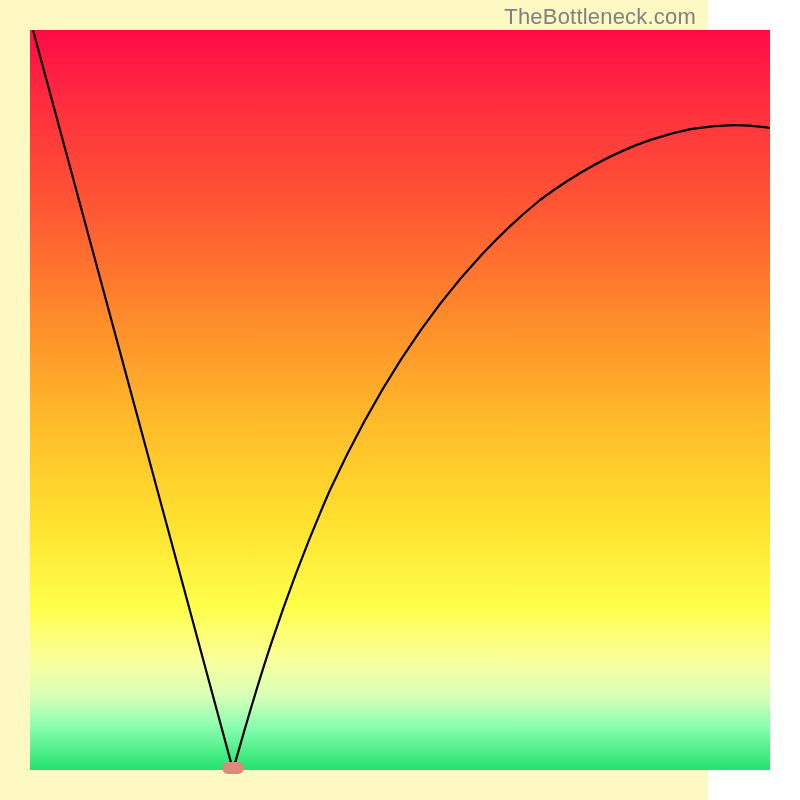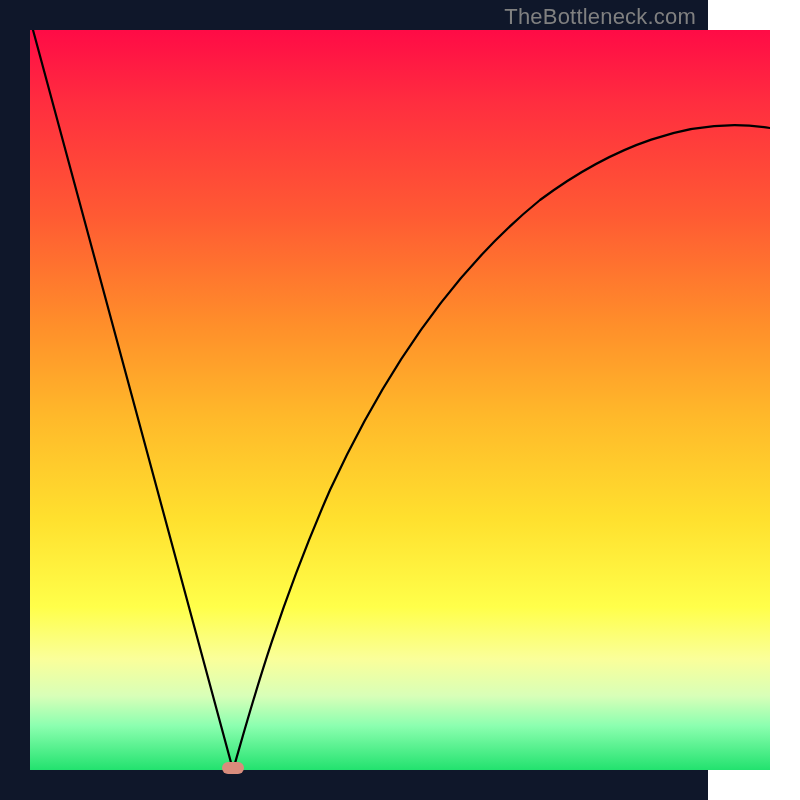--- a/index.html
+++ b/index.html
@@ -7,21 +7,21 @@
     padding: 0;
     width: 800px;
     height: 800px;
     overflow: hidden;
     font-family: Arial, Helvetica, sans-serif;
   }
   .frame {
     position: relative;
     width: 708px;
     height: 800px;
-    background: #0f172a;
+    background: #fef9c3;
     box-sizing: border-box;
   }
   .plot-area {
     position: absolute;
     left: 30px;
     top: 30px;
     width: 740px;
     height: 740px;
     background: linear-gradient(to bottom,
       #ff0b46 0%,

